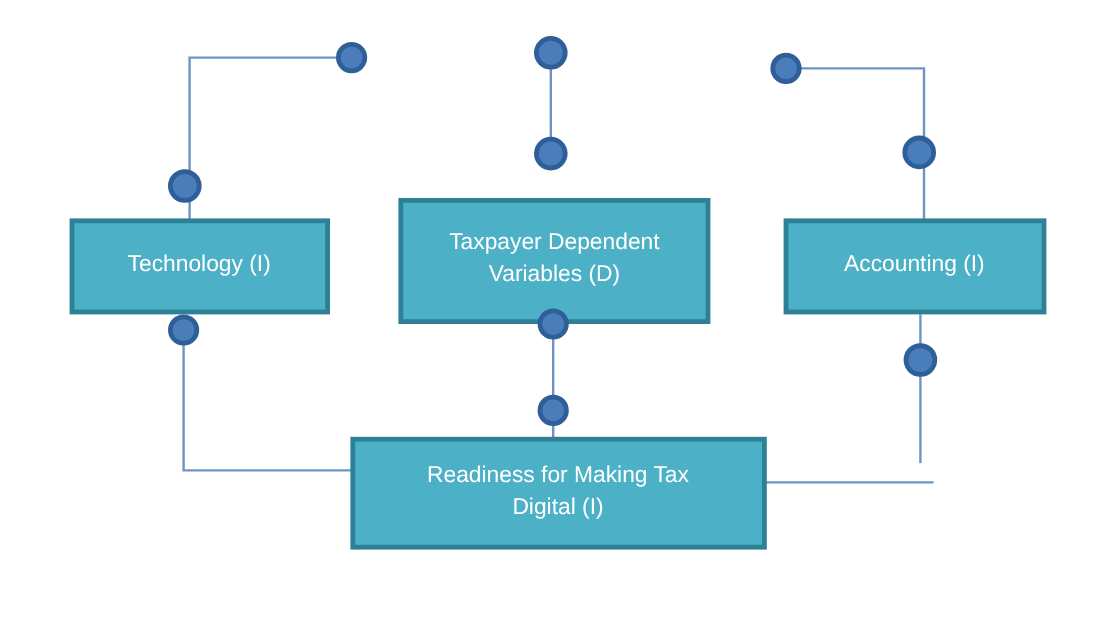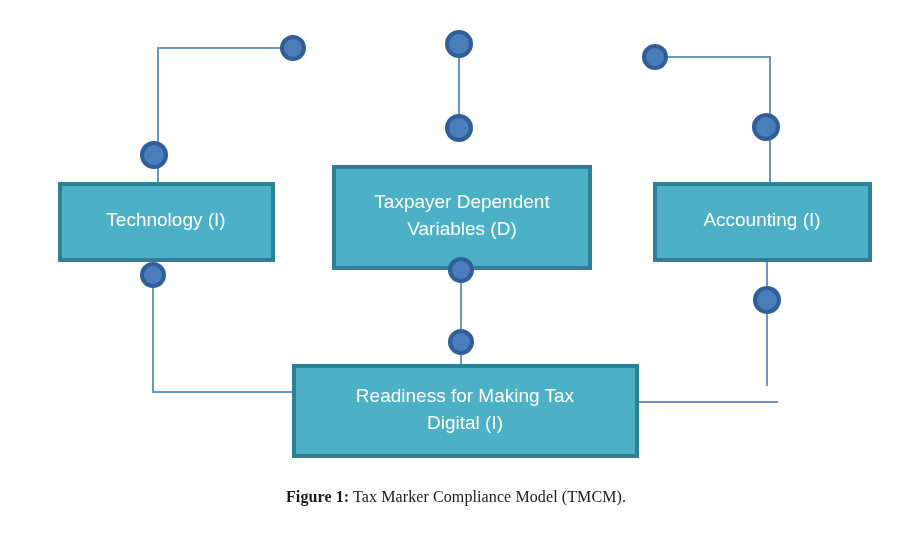--- a/index.html
+++ b/index.html
@@ -111,17 +111,14 @@
         <circle cx="459" cy="128" r="12" class="connector-dot"></circle>
         <circle cx="461" cy="270" r="11" class="connector-dot"></circle>
         <circle cx="461" cy="342" r="11" class="connector-dot"></circle>
         <circle cx="655" cy="57" r="11" class="connector-dot"></circle>
         <circle cx="766" cy="127" r="12" class="connector-dot"></circle>
         <circle cx="767" cy="300" r="12" class="connector-dot"></circle>
       </g>
 
   </svg>
 
-  <div class="caption">
-    <span class="caption-prefix">Figure 1:</span><span class="caption-body"> Tax Marker Compliance Model (TMCM).</span>
-  </div>
 
 </div>
 
 </body></html>

